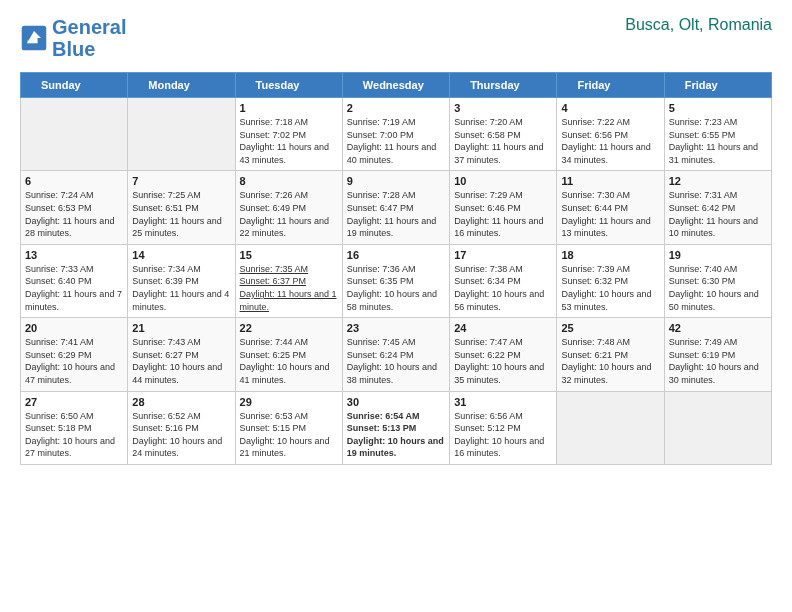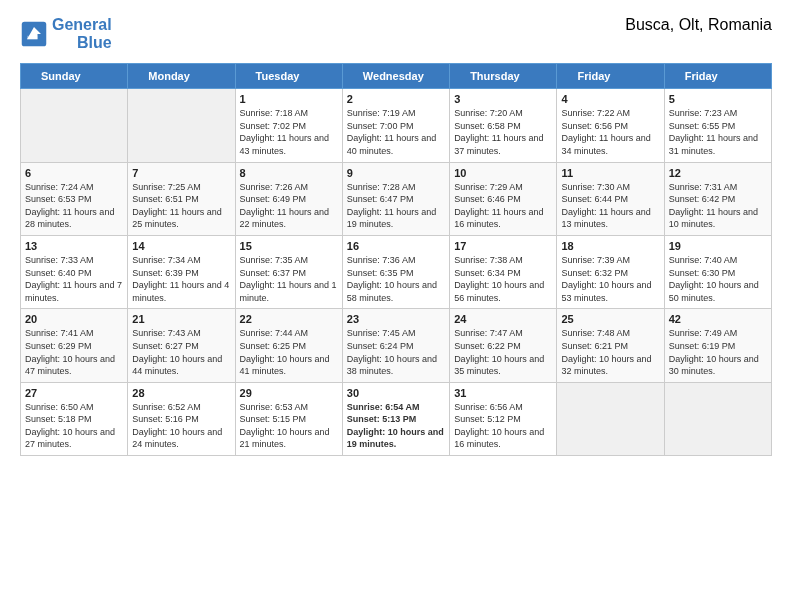--- a/index.html
+++ b/index.html
@@ -15,45 +15,44 @@
       justify-content: space-between;
       align-items: flex-start;
       margin-bottom: 12px;
     }
     .logo {
       display: flex;
       align-items: center;
       gap: 4px;
     }
     .logo-text {
-      font-size: 16px;
+      font-size: 20px;
       font-weight: bold;
       color: #333;
       line-height: 1.1;
-      text-align: right;
     }
     .logo-text span {
       color: #3a7abf;
     }
     .logo-icon {
       width: 28px;
       height: 28px;
     }
     .title-block {
       text-align: right;
     }
     .title-block h1 {
       font-size: 36px;
       font-weight: normal;
       color: #222;
     }
     .title-block h2 {
       font-size: 16px;
       font-weight: normal;
-      color: #000000;
+      color: #0f766e;
     }
     table {
       width: 100%;
       border-collapse: collapse;
       font-size: 10px;
     }
     thead tr th {
       background: #3a7abf;
       color: #fff;
       padding: 6px 20px;
@@ -211,21 +210,21 @@
 Daylight: 11 hours and 7 minutes.</div>
         </td>
         <td>
           <span class="day-num">14</span>
           <div class="day-info" style="white-space: pre-line;">Sunrise: 7:34 AM
 Sunset: 6:39 PM
 Daylight: 11 hours and 4 minutes.</div>
         </td>
         <td>
           <span class="day-num">15</span>
-          <div class="day-info" style="white-space: pre-line;">Sunrise: 7:35 AM
+          <div class="day-info" style="white-space: pre-line; text-decoration: underline;">Sunrise: 7:35 AM
 Sunset: 6:37 PM
 Daylight: 11 hours and 1 minute.</div>
         </td>
         <td>
           <span class="day-num">16</span>
           <div class="day-info" style="white-space: pre-line;">Sunrise: 7:36 AM
 Sunset: 6:35 PM
 Daylight: 10 hours and 58 minutes.</div>
         </td>
         <td>

